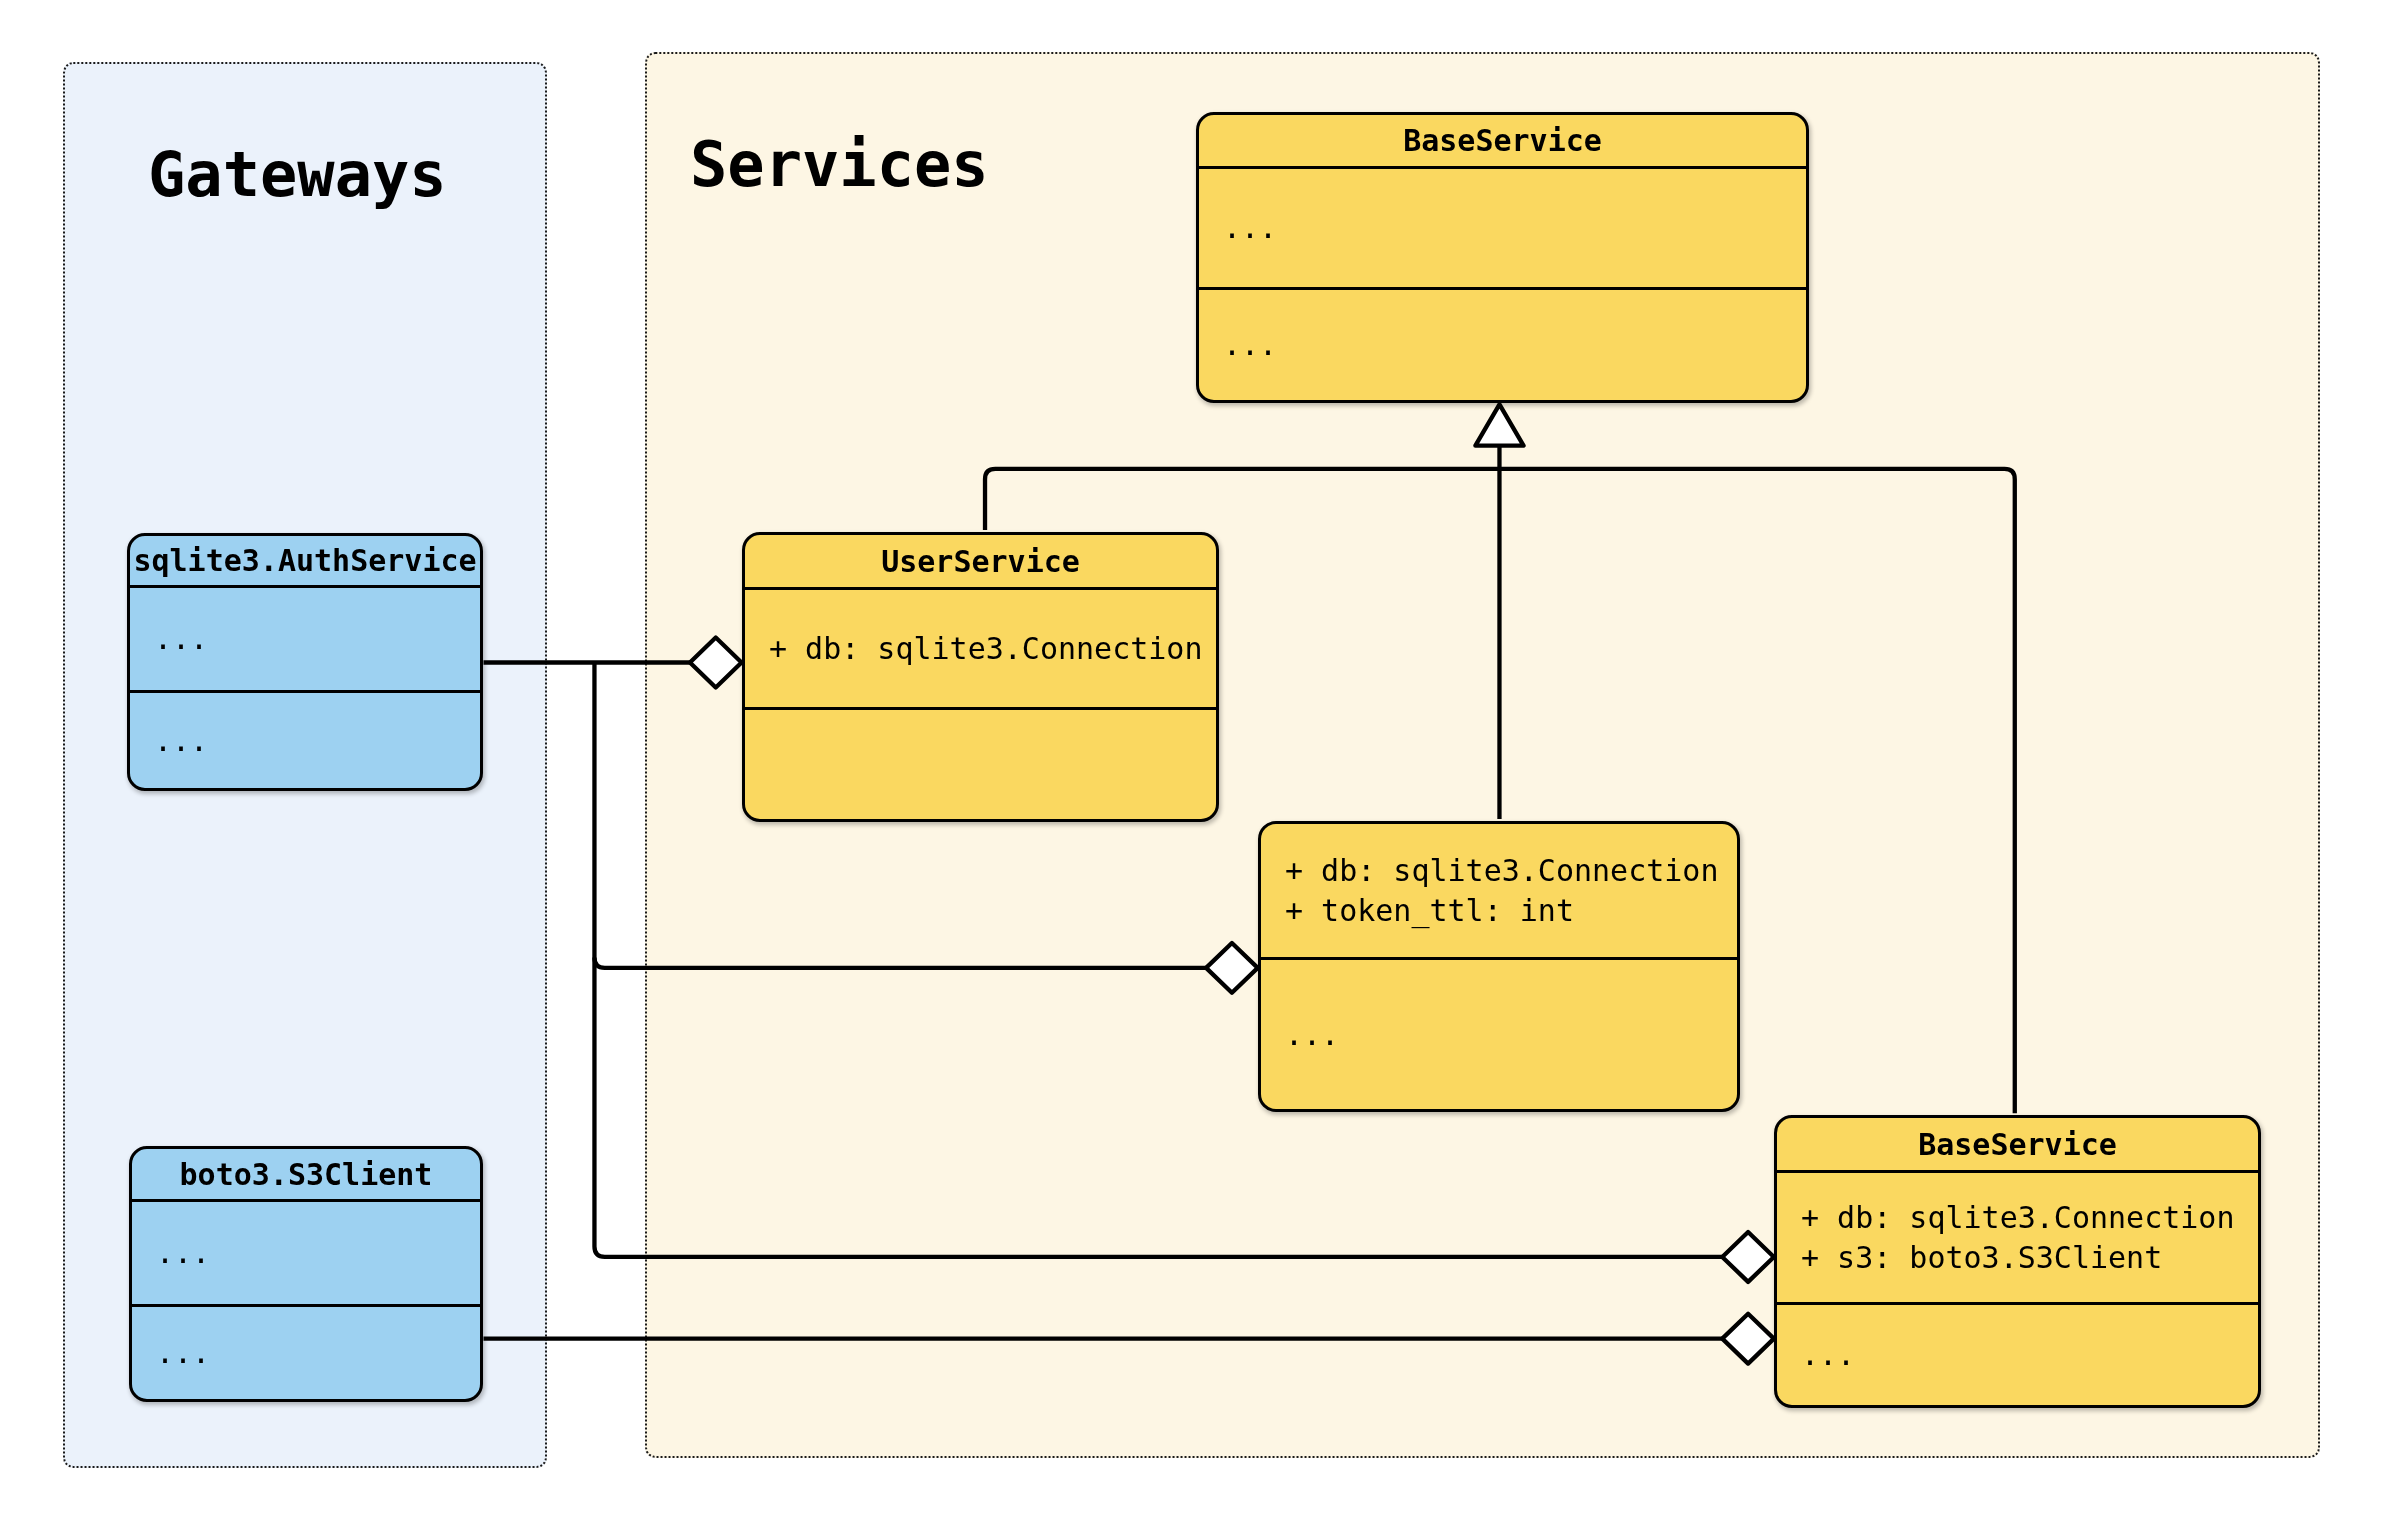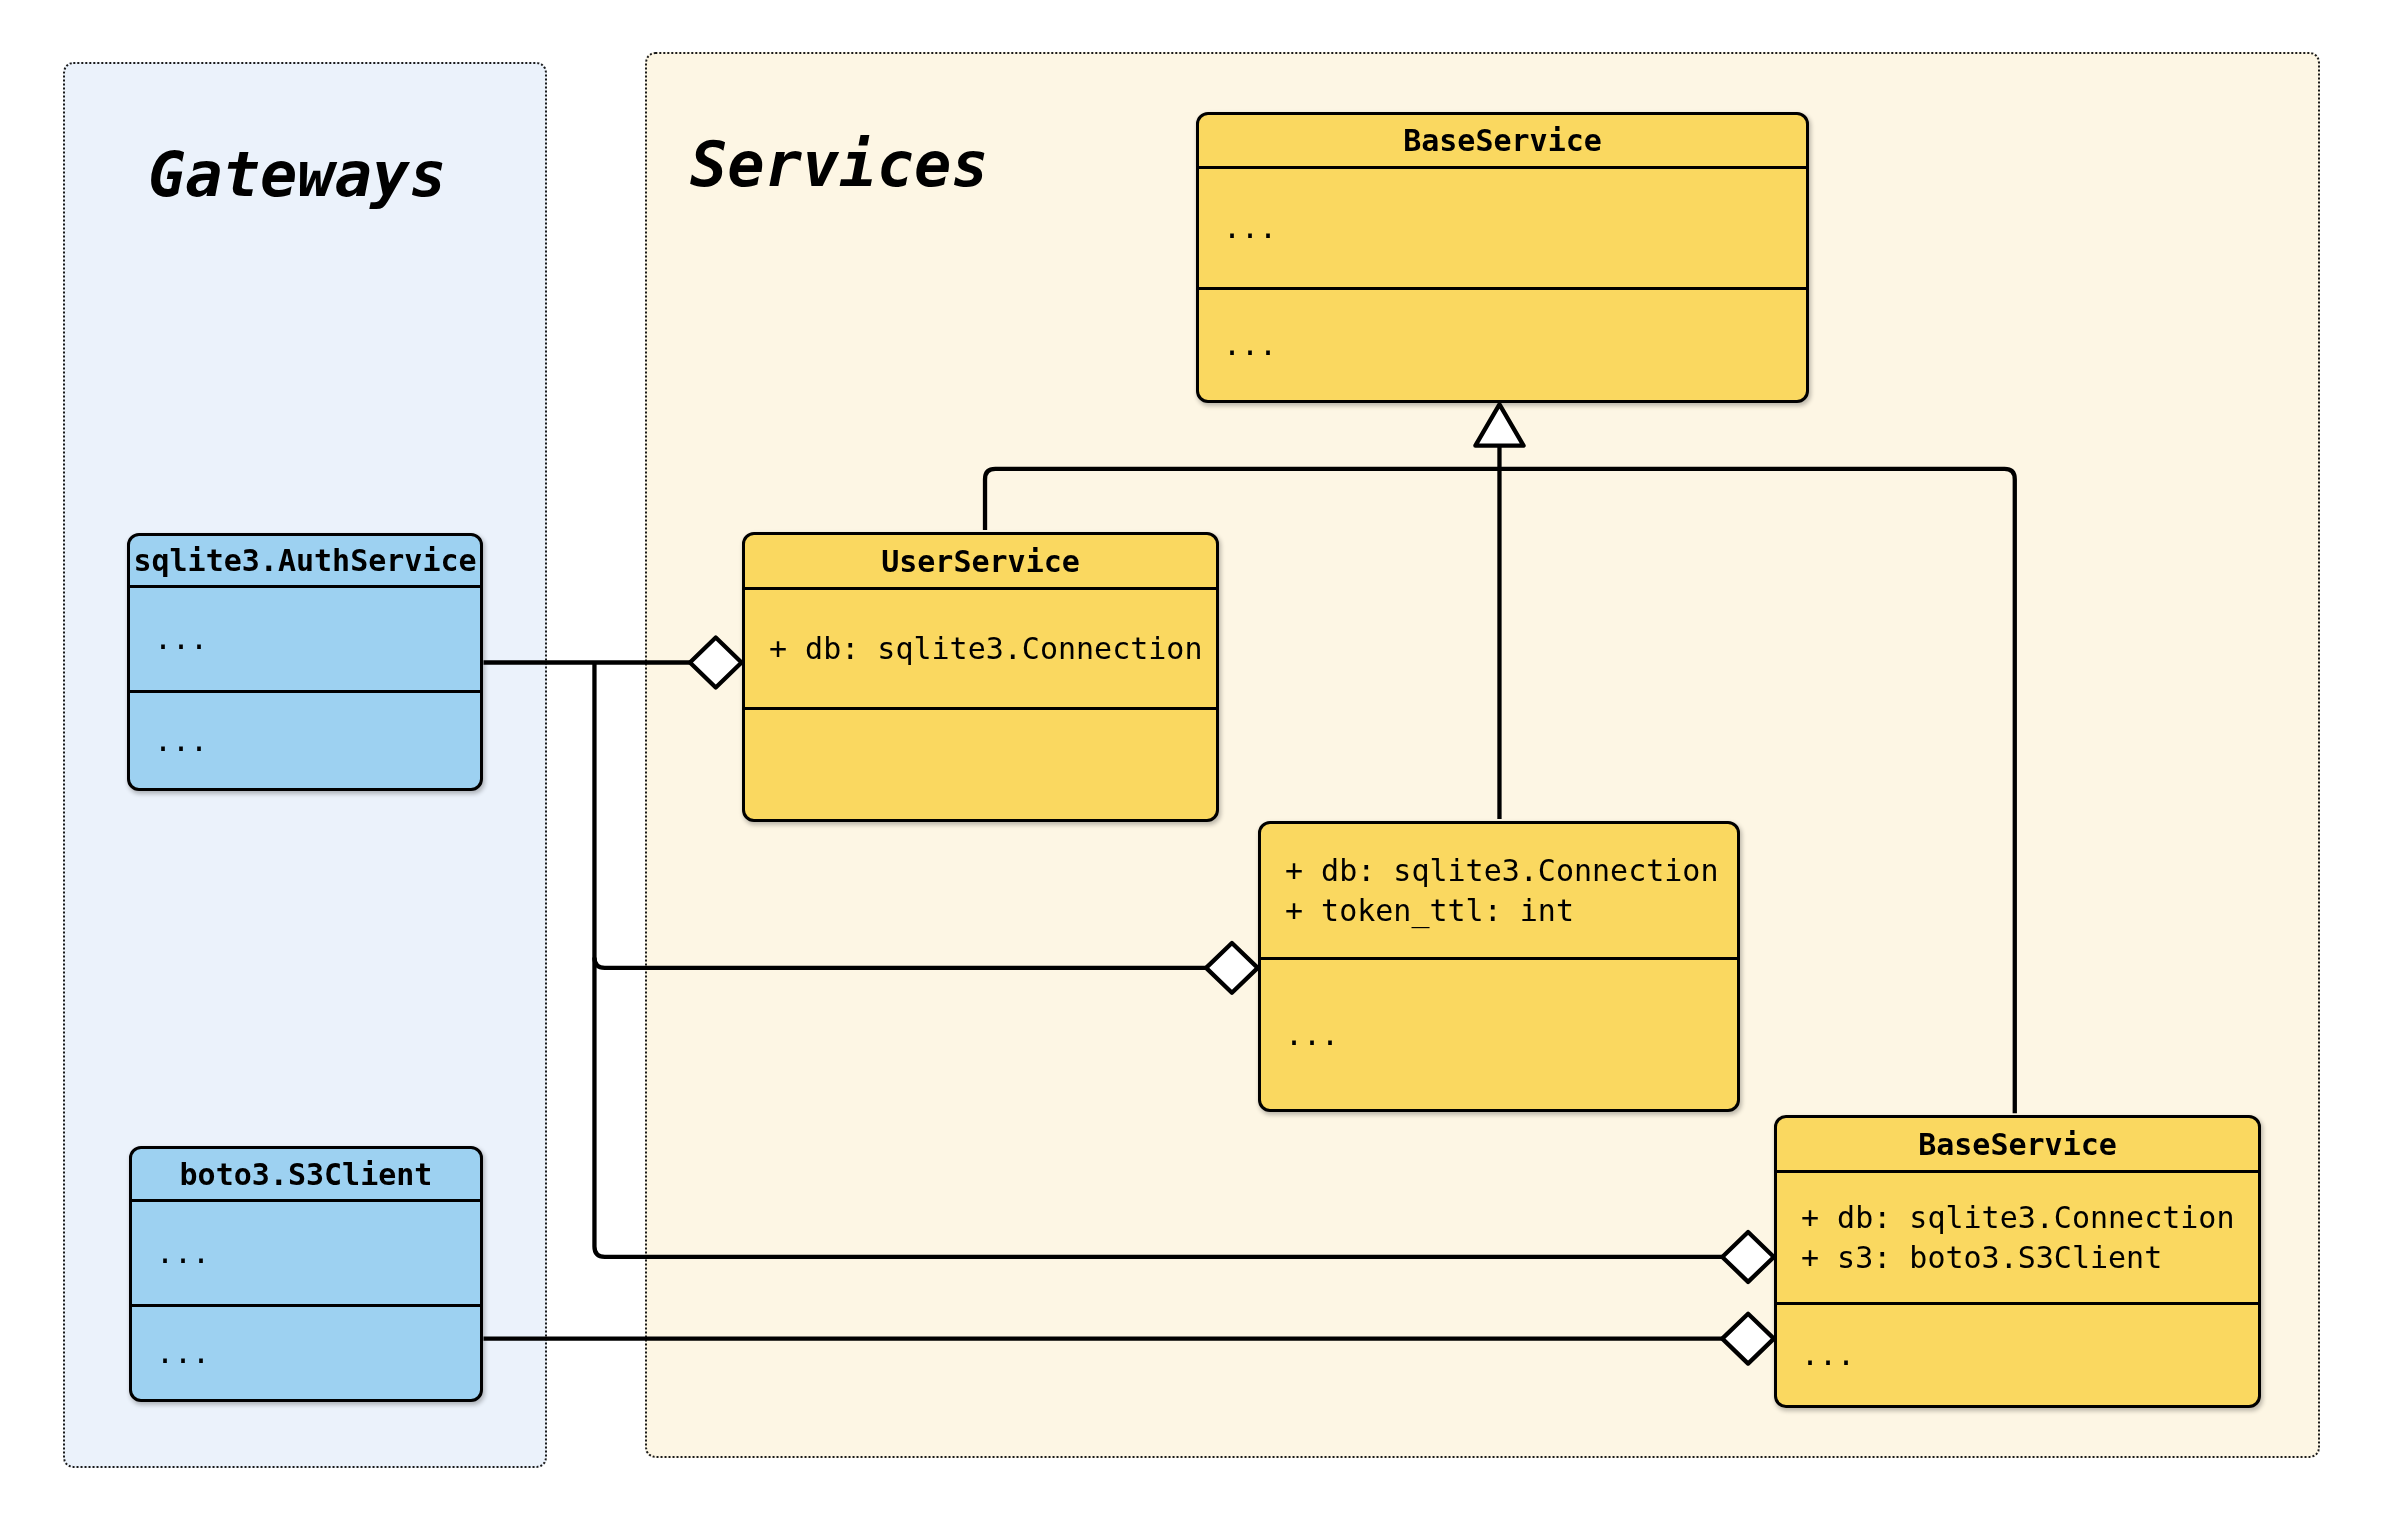--- a/index.html
+++ b/index.html
@@ -28,32 +28,31 @@
   .panel.gateways{left:63px;top:62px;width:484px;height:1406px;background:var(--gateways-panel-fill);}
   .panel.services{left:645px;top:52px;width:1675px;height:1406px;background:var(--services-panel-fill);}
   .panel-title{
     position:absolute;
     top:29px;
     font-size:62px;
     font-weight:bold;
     color:#000;
     line-height:1;
     white-space:nowrap;
-    font-style:italic;
   }
   .panel.gateways .panel-title{left:83px;}
   .panel.services .panel-title{left:43px;}
   svg.edges{
     position:absolute;left:0;top:0;width:2389px;height:1534px;
     z-index:1;pointer-events:none;
   }
   .uml-box{
     position:absolute;
     border:3.4px solid var(--line-color);
-    border-radius:12px;
+    border-radius:18px;
     box-sizing:border-box;
     display:flex;flex-direction:column;
     box-shadow:1.7px 2.6px 4.3px rgba(0,0,0,0.25);
     z-index:2;
     color:#000;
   }
   .uml-box.blue{background:var(--gateway-box-fill);}
   .uml-box.yellow{background:var(--service-box-fill);}
   .uml-header{
     display:flex;align-items:center;justify-content:center;

